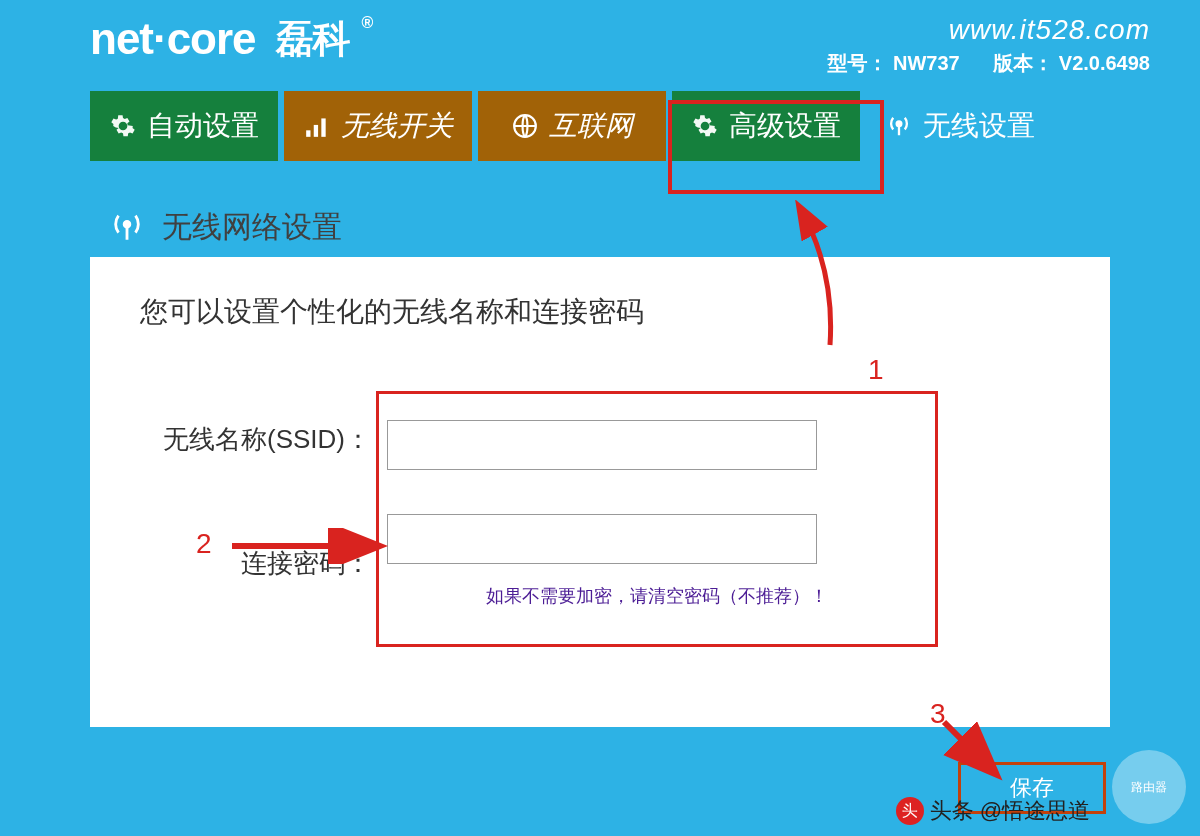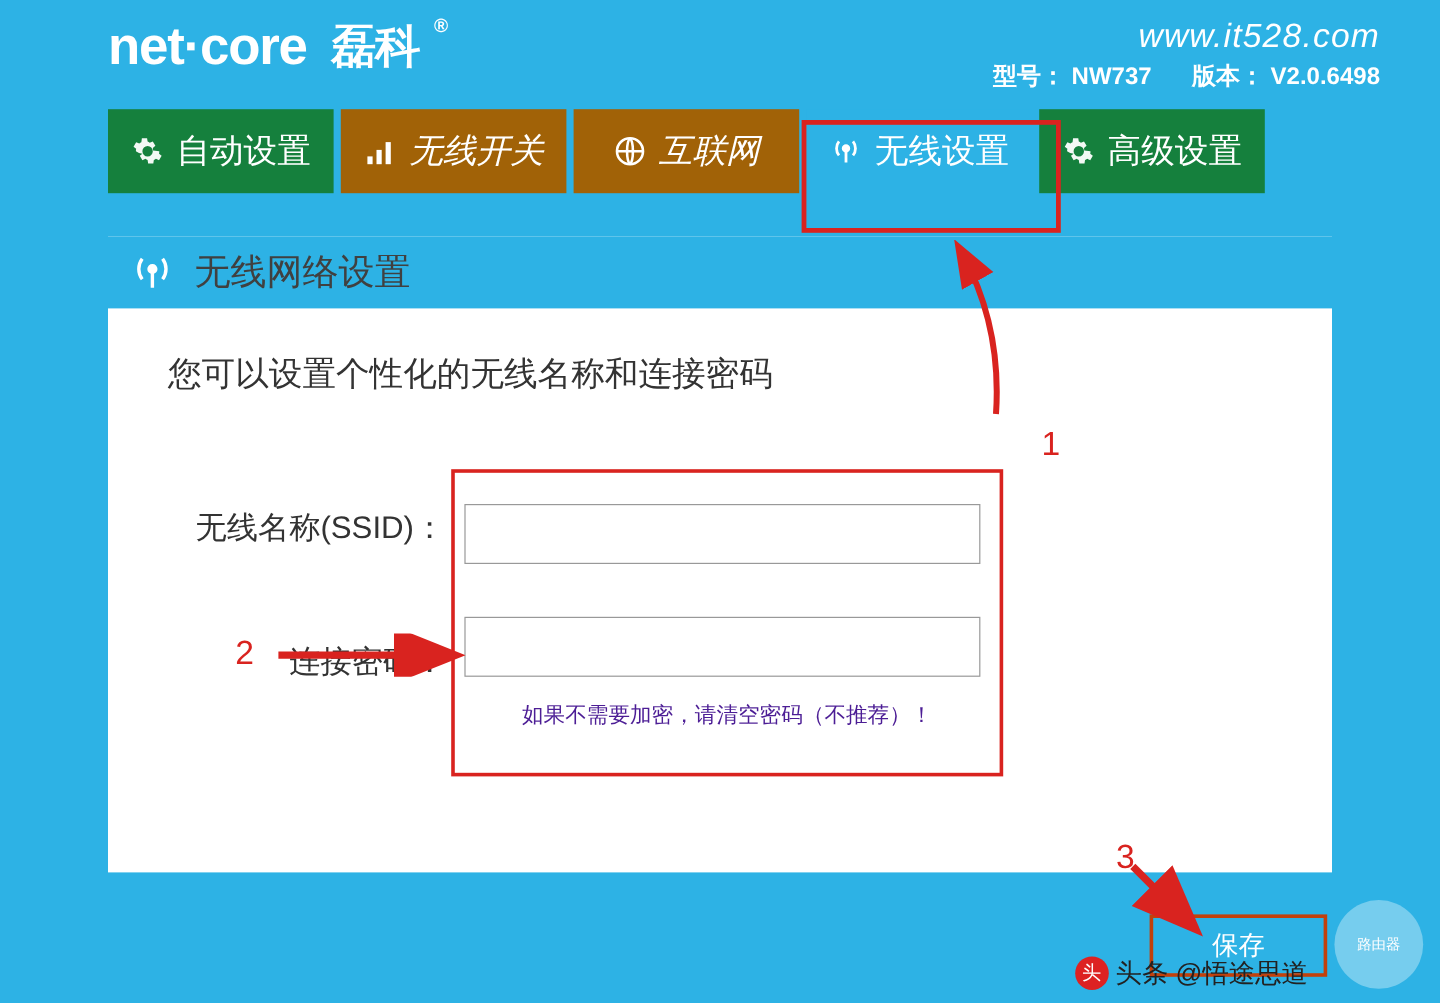--- a/index.html
+++ b/index.html
@@ -77,34 +77,34 @@
     .panel-body {
       padding: 36px 50px 40px;
       min-height: 470px;
       position: relative;
     }
     .intro { font-size: 28px; color: #333; margin-bottom: 60px; }
     .form-area {
       position: relative;
       border: 3px solid #d9231f;
       padding: 16px 8px 36px;
-      width: 460px;
+      width: 562px;
       margin-left: 236px;
     }
     .form-row { display: flex; align-items: center; margin: 10px 0 20px; }
     .form-label {
       position: absolute;
       left: -236px;
       width: 228px;
       text-align: right;
       font-size: 26px;
       color: #333;
     }
     .row1 .form-label { top: 28px; }
-    .row2 .form-label { top: 140px; }
+    .row2 .form-label { top: 152px; }
     .form-row input {
       width: 430px;
       height: 50px;
       border: 1px solid #999;
       font-size: 20px;
       padding: 0 8px;
     }
     .hint { color: #4c1d95; font-size: 18px; text-align: center; margin-top: 6px; }
     .save-btn {
       position: absolute;
@@ -185,36 +185,36 @@
   </div>
   <div class="tab faded">
     <span class="icon">
       <svg viewBox="0 0 24 24" width="26" height="26" fill="none" stroke="#fff" stroke-width="2">
           <circle cx="12" cy="12" r="10"></circle>
           <path d="M2 12h20M12 2c3 3 3 17 0 20M12 2c-3 3-3 17 0 20"></path>
         </svg>
     </span>
     <span>互联网</span>
   </div>
+  <div class="tab green">
+    <span class="icon">
+      <svg viewBox="0 0 24 24" width="26" height="26" fill="#fff">
+          <path d="M12 8a4 4 0 100 8 4 4 0 000-8zm9 4a9 9 0 01-.2 1.9l2 1.6-2 3.4-2.4-1a7 7 0 01-1.6.9l-.4 2.6h-4l-.4-2.6a7 7 0 01-1.6-.9l-2.4 1-2-3.4 2-1.6A9 9 0 013 12a9 9 0 01.2-1.9l-2-1.6 2-3.4 2.4 1a7 7 0 011.6-.9L7.6 2h4l.4 2.6c.6.2 1.1.5 1.6.9l2.4-1 2 3.4-2 1.6c.1.6.2 1.3.2 1.9z" opacity=".95"></path>
+        </svg>
+    </span>
+    <span>高级设置</span>
+  </div>
   <div class="tab active">
     <span class="icon">
       <svg viewBox="0 0 24 24" width="28" height="28" fill="none" stroke="#fff" stroke-width="2">
           <circle cx="12" cy="10" r="2" fill="#fff"></circle>
           <path d="M7 5a8 8 0 000 10M17 5a8 8 0 010 10M12 12v8"></path>
         </svg>
     </span>
     <span>无线设置</span>
-  </div>
-  <div class="tab green">
-    <span class="icon">
-      <svg viewBox="0 0 24 24" width="26" height="26" fill="#fff">
-          <path d="M12 8a4 4 0 100 8 4 4 0 000-8zm9 4a9 9 0 01-.2 1.9l2 1.6-2 3.4-2.4-1a7 7 0 01-1.6.9l-.4 2.6h-4l-.4-2.6a7 7 0 01-1.6-.9l-2.4 1-2-3.4 2-1.6A9 9 0 013 12a9 9 0 01.2-1.9l-2-1.6 2-3.4 2.4 1a7 7 0 011.6-.9L7.6 2h4l.4 2.6c.6.2 1.1.5 1.6.9l2.4-1 2 3.4-2 1.6c.1.6.2 1.3.2 1.9z" opacity=".95"></path>
-        </svg>
-    </span>
-    <span>高级设置</span>
   </div>
 </div>
 
 <div class="callout-box" style="left:668px; top:100px; width:216px; height:94px;"></div>
 
 <div class="panel">
   <div class="panel-header">
     <span class="icon">
       <svg viewBox="0 0 24 24" width="34" height="34" fill="none" stroke="#fff" stroke-width="2">
           <circle cx="12" cy="10" r="2" fill="#fff"></circle>

